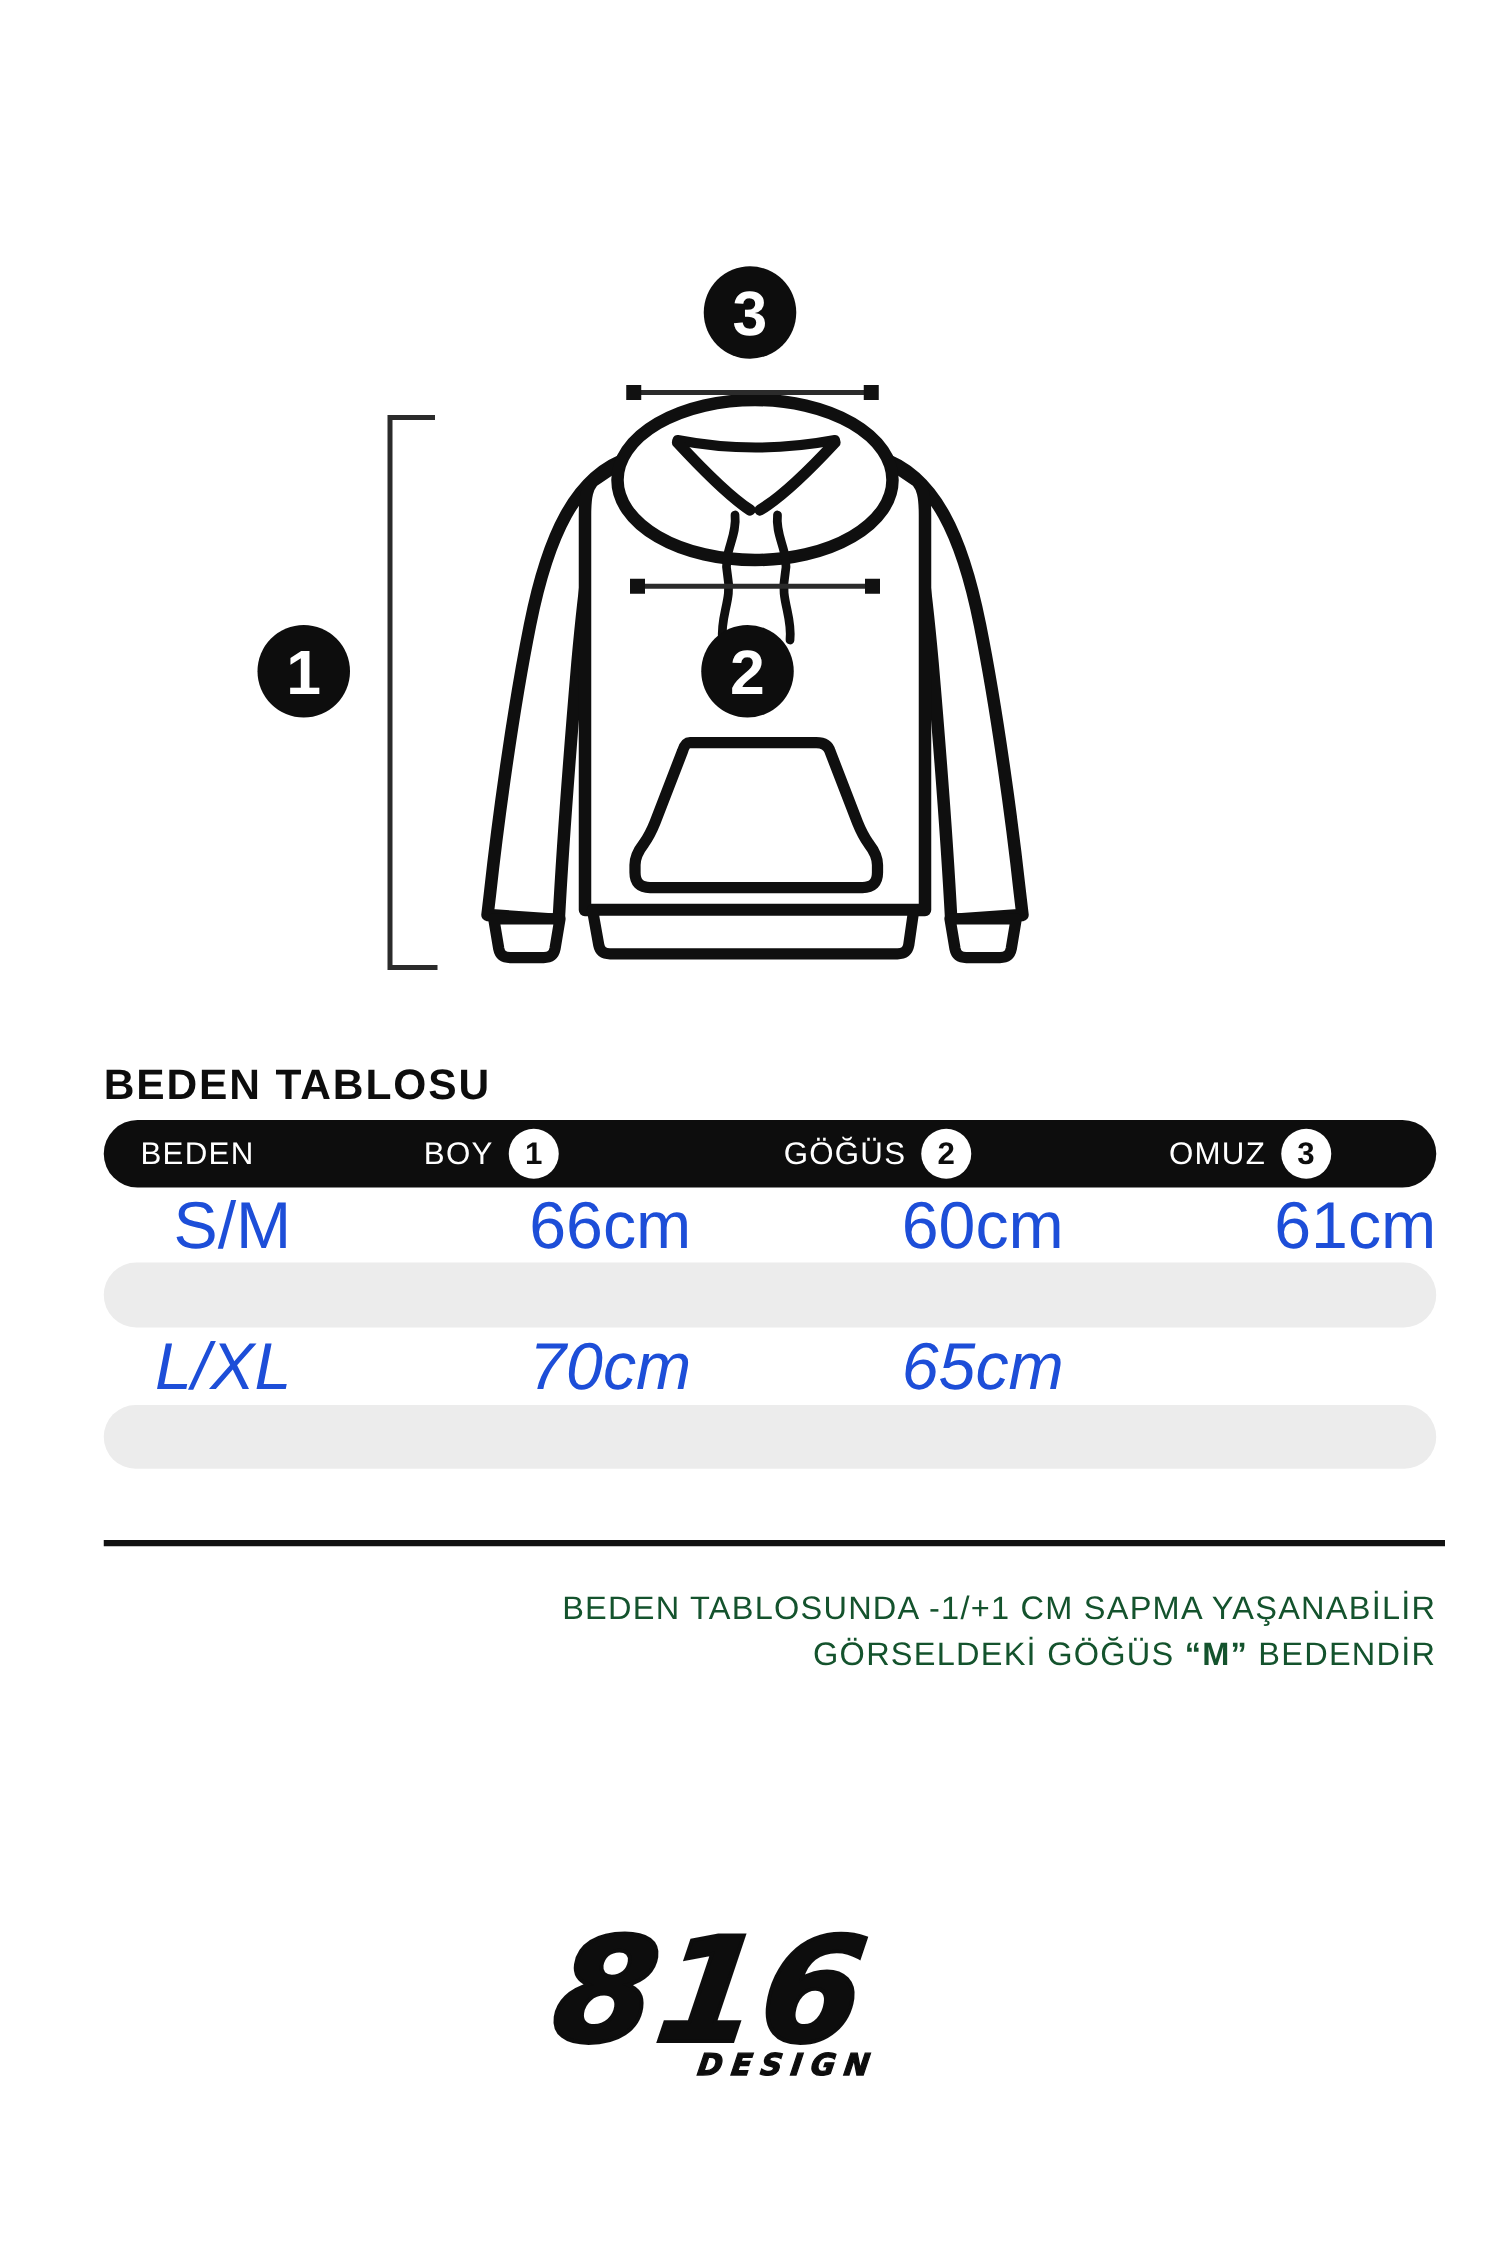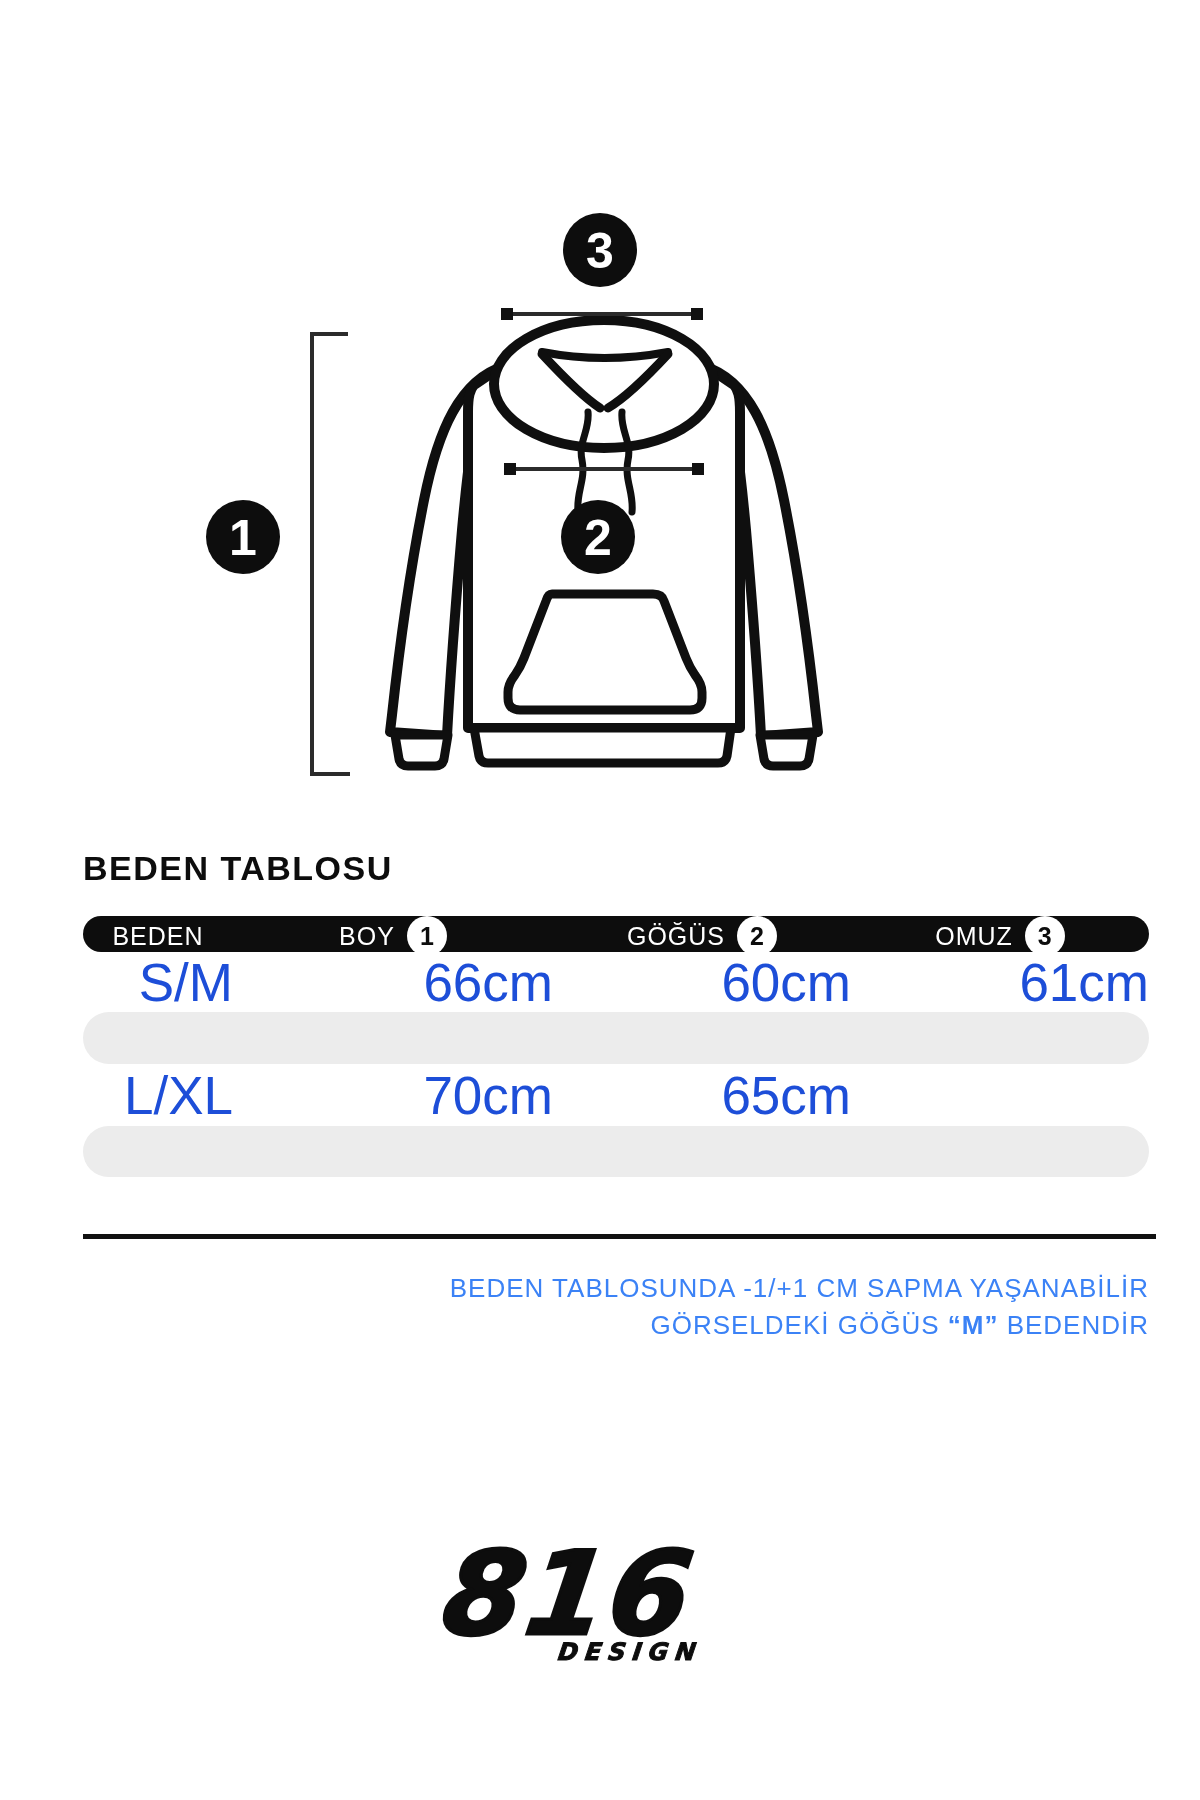--- a/index.html
+++ b/index.html
@@ -25,39 +25,39 @@
   .table-title{
     font-size:34px;font-weight:800;letter-spacing:1.5px;
     color:var(--ink);line-height:40px;
   }
   .grid-row{
     display:grid;
     grid-template-columns:150px 320px 298px 298px;
     align-items:center;
   }
   .table-header{
-    margin-top:28px;height:36px;border-radius:27px;
+    margin-top:8px;height:54px;border-radius:27px;
     background:var(--ink);color:#fff;
   }
   .hcell{display:flex;align-items:center;justify-content:center;gap:12px;}
   .hcell-label{font-size:25px;font-weight:400;letter-spacing:1px;color:#fff;}
   .badge{
     width:40px;height:40px;border-radius:50%;background:#fff;color:var(--ink);
     display:flex;align-items:center;justify-content:center;
     font-size:25px;font-weight:700;flex:0 0 auto;
   }
   .data-row{height:60px;}
-  .data-row.second{height:62px;}
+  .data-row.second{height:62px;font-style:italic;}
   .dcell{text-align:right;font-size:53px;font-weight:400;color:#1d4ed8;}
   .spacer-row{height:52px;border-radius:26px;background:var(--row_alt);}
   .spacer-row.second{height:51px;}
   .divider{margin-top:57px;width:1073px;height:5px;background:#111;}
   .note{
     margin-top:31px;text-align:right;
-    font-size:26px;line-height:37px;letter-spacing:1px;color:#3b82f6;
+    font-size:26px;line-height:37px;letter-spacing:1px;color:#14532d;
   }
   .note .b{font-weight:700;}
 
   
   .logo{
     position:absolute;left:417px;top:1549px;width:300px;
     transform:skewX(-8deg);color:var(--ink);
   }
   .logo-number{
     font-family:"DejaVu Sans",sans-serif;

